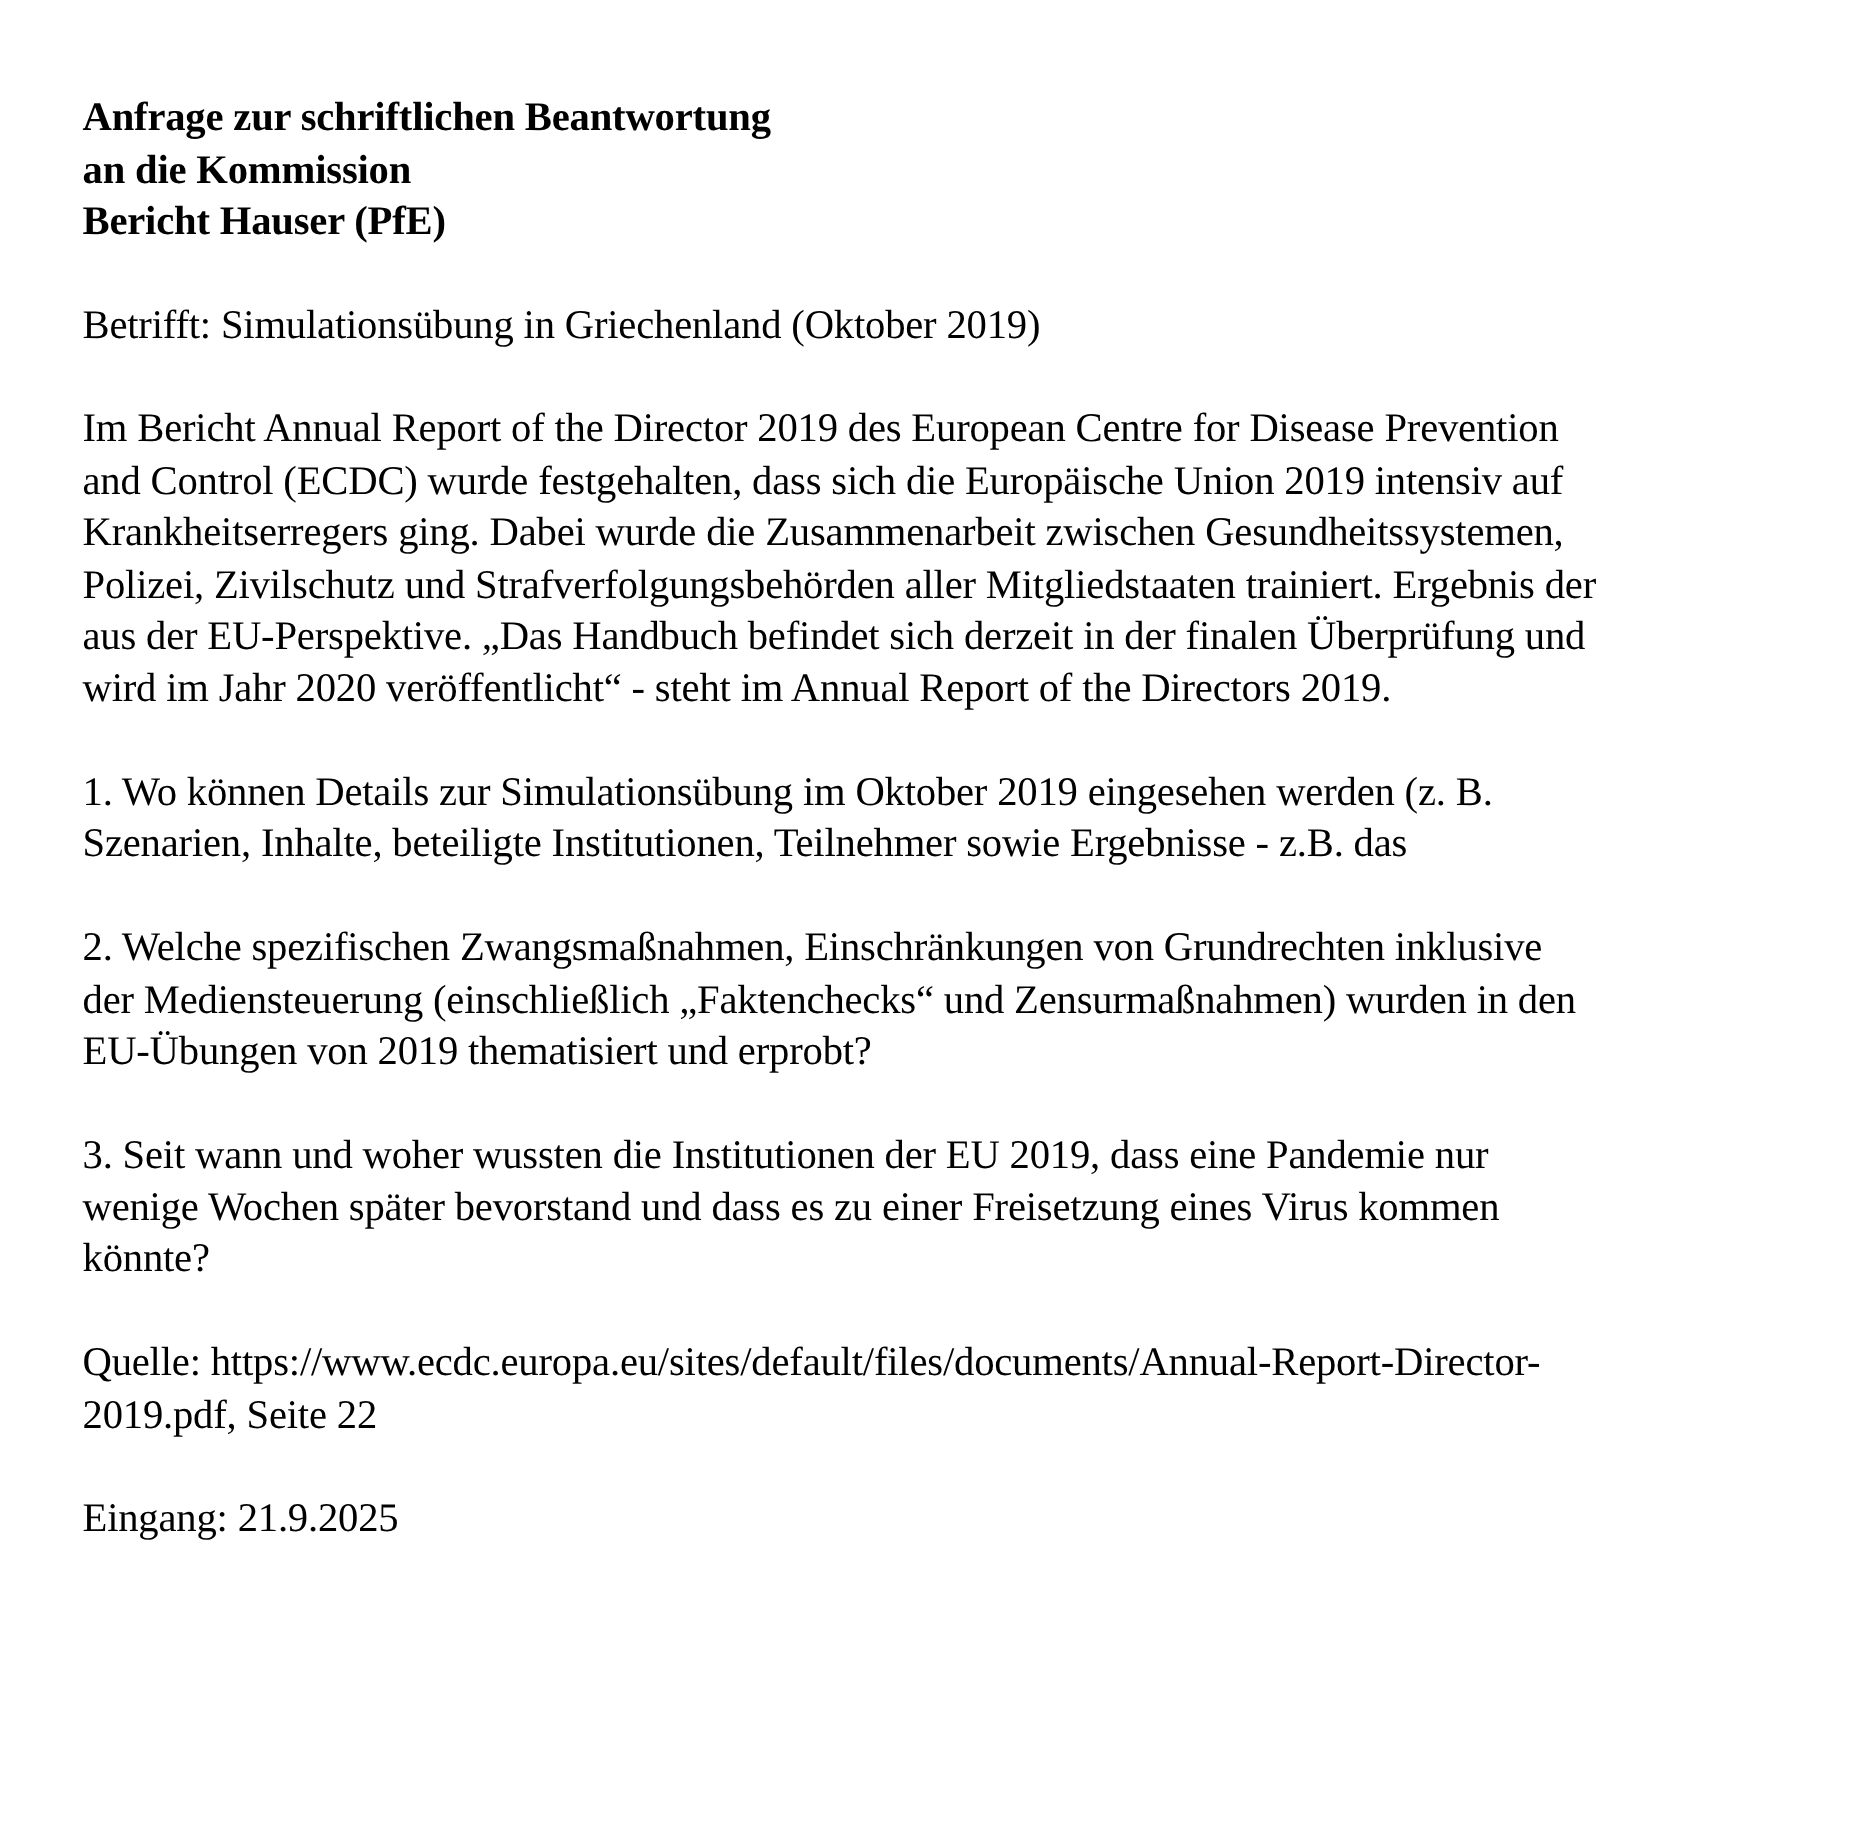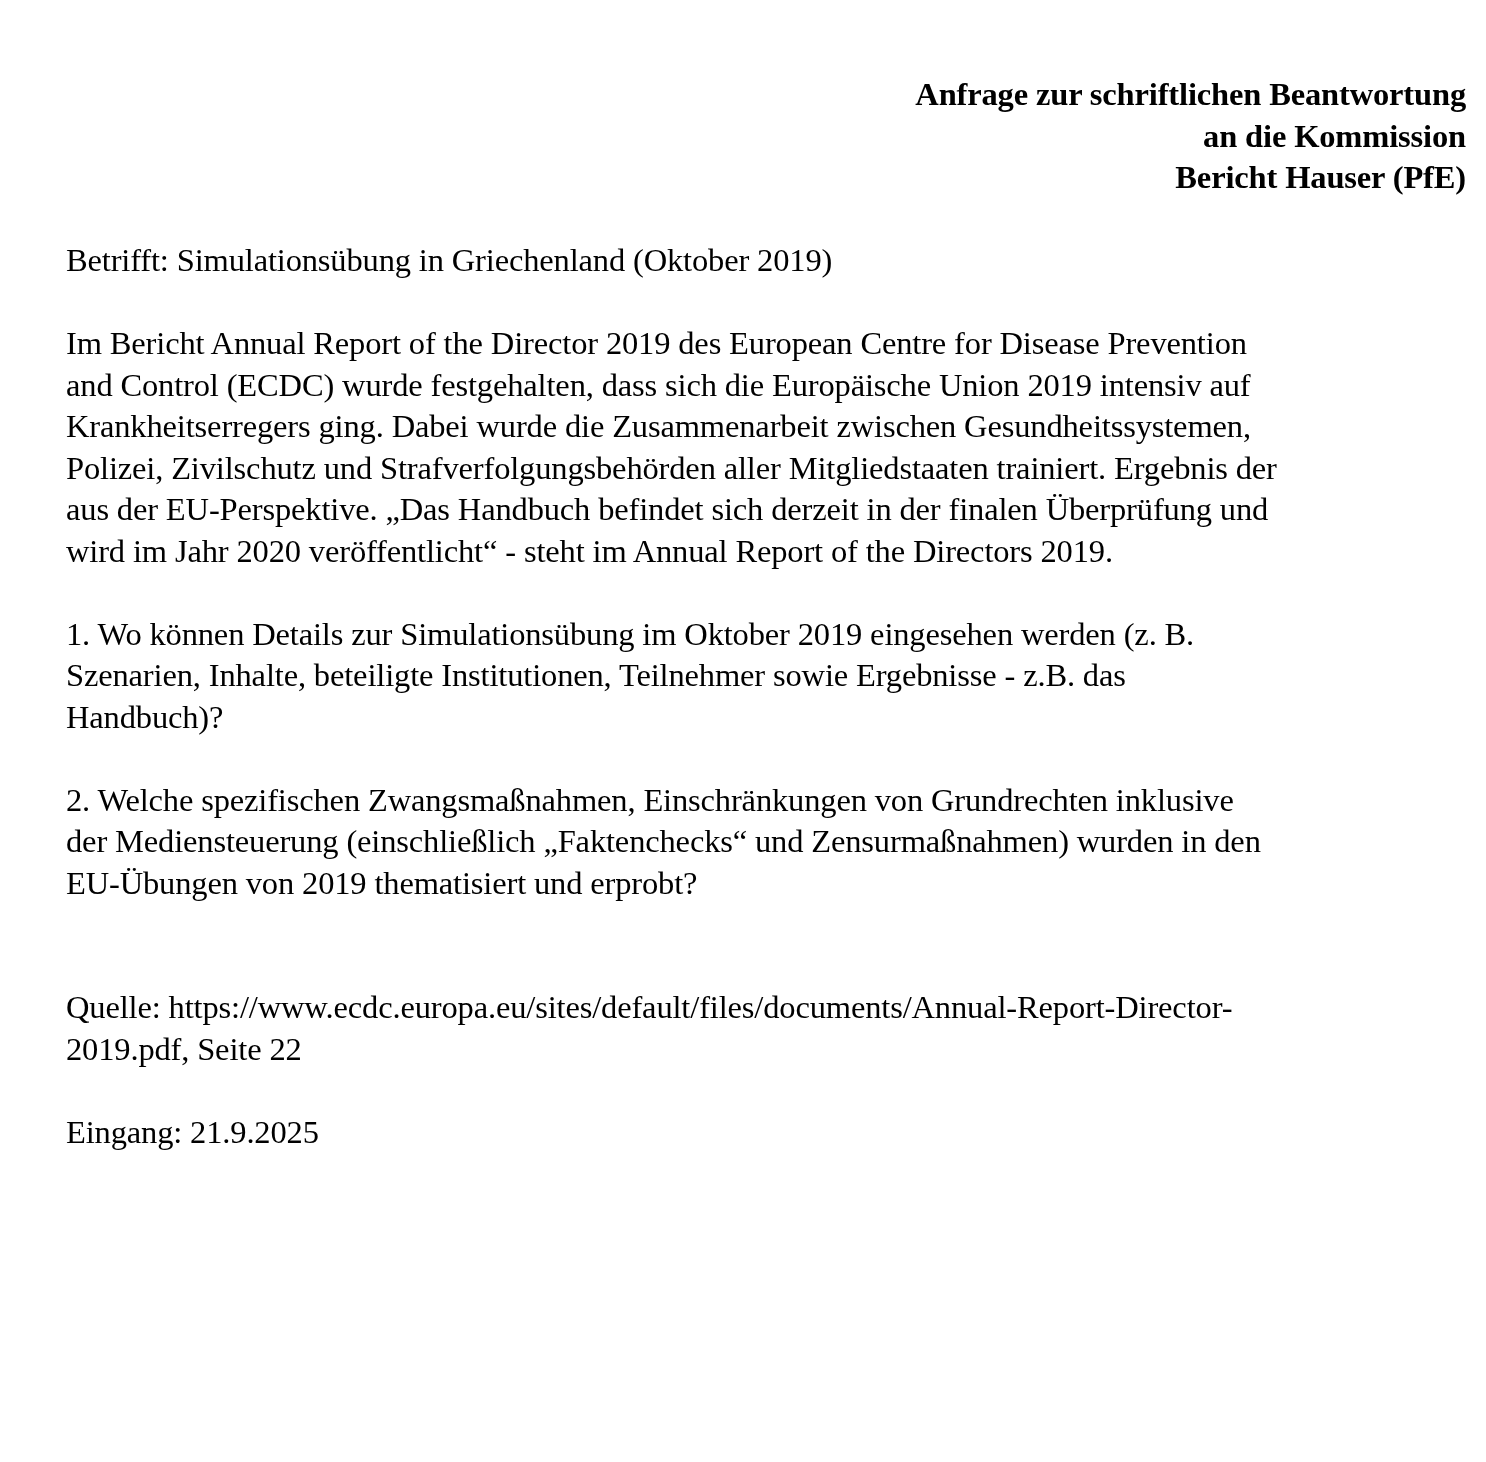--- a/index.html
+++ b/index.html
@@ -21,21 +21,21 @@
       top: 74px;
       width: 1400px;
     }
     .line {
       font-size: 32.5px;
       line-height: 41.5px;
       height: 41.5px;
       white-space: nowrap;
       letter-spacing: -0.15px;
     }
-    .bold { font-weight: bold; text-align: right; }
+    .bold { font-weight: bold; }
     .block { margin: 0; }
     .gap { height: 41.5px; }
     .header-block { }
     .subject-block { }
   </style>
 </head>
 <body>
 
 <div class="page">
 
@@ -60,33 +60,37 @@
     <div class="line">Polizei, Zivilschutz und Strafverfolgungsbehörden aller Mitgliedstaaten trainiert. Ergebnis der</div>
     <div class="line">aus der EU-Perspektive. „Das Handbuch befindet sich derzeit in der finalen Überprüfung und</div>
     <div class="line">wird im Jahr 2020 veröffentlicht“ - steht im Annual Report of the Directors 2019.</div>
   </div>
 
   <div class="gap"></div>
 
   <div class="block">
     <div class="line">1. Wo können Details zur Simulationsübung im Oktober 2019 eingesehen werden (z. B.</div>
     <div class="line">Szenarien, Inhalte, beteiligte Institutionen, Teilnehmer sowie Ergebnisse - z.B. das</div>
-    <div class="line">Handbuch)?</div>
   </div>
 
   <div class="gap"></div>
 
   <div class="block">
     <div class="line">2. Welche spezifischen Zwangsmaßnahmen, Einschränkungen von Grundrechten inklusive</div>
     <div class="line">der Mediensteuerung (einschließlich „Faktenchecks“ und Zensurmaßnahmen) wurden in den</div>
     <div class="line">EU-Übungen von 2019 thematisiert und erprobt?</div>
   </div>
 
   <div class="gap"></div>
 
+  <div class="block">
+    <div class="line">3. Seit wann und woher wussten die Institutionen der EU 2019, dass eine Pandemie nur</div>
+    <div class="line">wenige Wochen später bevorstand und dass es zu einer Freisetzung eines Virus kommen</div>
+    <div class="line">könnte?</div>
+  </div>
 
   <div class="gap"></div>
 
   <div class="block">
     <div class="line">Quelle: https://www.ecdc.europa.eu/sites/default/files/documents/Annual-Report-Director-</div>
     <div class="line">2019.pdf, Seite 22</div>
   </div>
 
   <div class="gap"></div>
 

